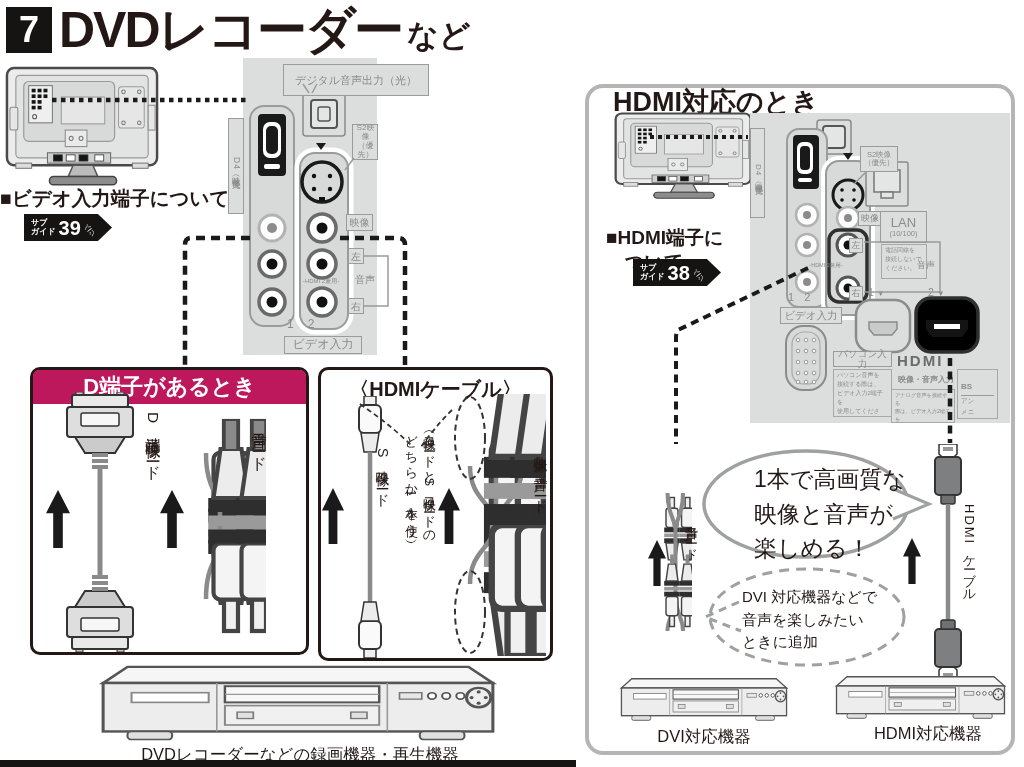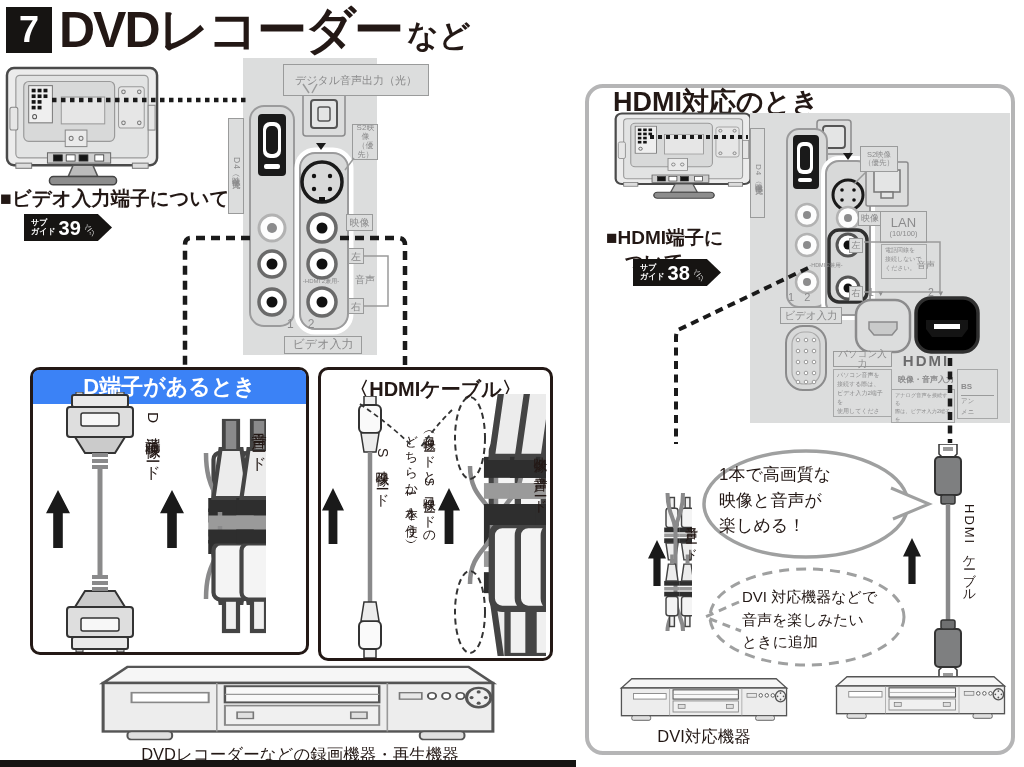--- a/index.html
+++ b/index.html
@@ -26,21 +26,21 @@
   .pl{border:1.5px solid #9a9b9b;background:#dcdddd;color:#8b8b8c;
       display:flex;align-items:center;justify-content:center;text-align:center;line-height:1.1;}
   .pt{color:#8b8b8c;line-height:1.1;}
   .note{border:1.2px solid #a7a8a8;background:#dcdddd;color:#8b8b8c;white-space:pre-line;
         text-align:left;padding:1px 3px;line-height:1.5;overflow:hidden;}
   .vpl{writing-mode:vertical-rl;text-orientation:mixed;letter-spacing:1px;}
   
   .vlabel{writing-mode:vertical-rl;text-orientation:mixed;color:#231815;letter-spacing:2px;white-space:pre-line;}
   
   .dbox{border:3px solid #231815;border-radius:10px;background:#fff;}
-  .boxhdr{height:34px;background:#3b82f6;color:#fff;font-size:22px;font-weight:bold;
+  .boxhdr{height:34px;background:#be185d;color:#fff;font-size:22px;font-weight:bold;
           display:flex;align-items:center;justify-content:center;border-radius:6px 6px 0 0;}
   .boxtitle{font-size:20px;font-weight:bold;text-align:center;margin-top:6px;}
   .hdmibox{border:4px solid #b5b5b6;border-radius:18px;background:#fff;}
   
   .up-arrow{background:#1a1a1a;clip-path:polygon(50% 0,100% 40%,70% 40%,70% 100%,30% 100%,30% 40%,0 40%);}
   .bubble-text{white-space:pre-line;color:#231815;line-height:1.5;z-index:9;}
   .caption{text-align:center;color:#231815;}
   svg{display:block;}
 </style>
 </head>
@@ -346,21 +346,21 @@
   <div class="abs pt" style="left:802px;top:262px;width:48px;font-size:5.5px;text-align:center">-HDMI 2兼用-</div>
   <div class="abs pt" style="left:788px;top:291px;font-size:11px"><span>1</span><span style="display:inline-block;width:10px"></span><span>2</span></div>
   <div class="abs pl" style="left:780px;top:307px;width:62px;height:17px;font-size:10.5px">ビデオ入力</div>
   <div class="abs pt" style="left:868px;top:287px;font-size:10.5px"><span>1</span> <span style="font-size:8px">▼</span></div>
   <div class="abs pt" style="left:928px;top:287px;font-size:10.5px"><span>2</span> <span style="font-size:8px">▼</span></div>
   <div class="abs pl" style="left:833px;top:351px;width:59px;height:16px;font-size:9.5px">パソコン入力</div>
   <div class="abs note" style="left:833px;top:369px;width:59px;height:48px;font-size:6px">パソコン音声を
 接続する際は、
 ビデオ入力2端子を
 使用してください。</div>
-  <div class="abs pt" style="left:897px;top:353px;width:58px;font-size:15px;font-weight:800;letter-spacing:2px;color:#6b6b6c;text-align:center">HDMI</div>
+  <div class="abs pt" style="left:897px;top:353px;width:58px;font-size:15px;font-weight:800;letter-spacing:2px;color:#6b6b6c;text-align:left">HDMI</div>
   <div class="abs pt" style="left:894px;top:376px;width:64px;font-size:8px;font-weight:bold;text-align:center">映像・音声入力</div>
   <div class="abs note" style="left:891px;top:389px;width:64px;height:34px;font-size:5.2px;line-height:1.55">アナログ音声を接続する
 際は、ビデオ入力2端子を
 使用してください。
 （HDMI 2使用時のみ）</div>
   <div class="abs note" style="left:957px;top:369px;width:41px;height:50px;font-size:6.5px;line-height:1.6">
     <span style="font-size:8px;font-weight:bold">BS</span>
     <div style="border-top:1px solid #9a9b9b;margin-top:1px;white-space:pre-line">アン
 メニ
 アン</div>
@@ -382,34 +382,35 @@
       <rect x="18" y="3" width="10" height="4" fill="#999"></rect>
       <rect x="10" y="13" width="26" height="38" rx="4" fill="#7e7f80" stroke="#333" stroke-width="2"></rect>
       <rect x="16" y="51" width="14" height="9" rx="2" fill="#6f7071" stroke="#333" stroke-width="1.5"></rect>
     </g>
     <path d="M23,60 V176" stroke="#8a8a8b" stroke-width="4.5" fill="none"></path>
     <use href="#hcon" transform="translate(0,236) scale(1,-1)"></use>
   </svg>
   <div class="abs up-arrow" style="left:903px;top:538px;width:18px;height:46px;z-index:6"></div>
   <div class="abs vlabel" style="left:960px;top:504px;height:140px;font-size:13px">HDMIケーブル</div>
 
-  <div class="abs bubble-text" style="left:719px;top:462px;width:164px;font-size:17px">1本で高画質な
+  <div class="abs bubble-text" style="left:754px;top:462px;width:164px;font-size:23px">1本で高画質な
 映像と音声が
 楽しめる！</div>
   <div class="abs bubble-text" style="left:742px;top:586px;width:154px;font-size:15px">DVI 対応機器などで
 音声を楽しみたい
 ときに追加</div>
 
   <svg class="abs" style="left:618px;top:676px" width="172" height="48" viewBox="0 0 200 52" preserveAspectRatio="none">
       <use href="#player"></use>
     </svg>
   <div class="abs caption" style="left:628px;top:726px;width:152px;font-size:16.5px">DVI対応機器</div>
   <svg class="abs" style="left:833px;top:674px" width="175" height="48" viewBox="0 0 200 52" preserveAspectRatio="none">
       <use href="#player"></use>
     </svg>
+  <div class="abs caption" style="left:848px;top:723px;width:160px;font-size:16.5px">HDMI対応機器</div>
 
   <svg class="abs" style="left:0;top:0;z-index:5;pointer-events:none" width="1024" height="767" viewBox="0 0 1024 767">
     <path d="M52,100 H246" stroke="#1a1a1a" stroke-width="4.5" stroke-dasharray="4.5 4.5" fill="none"></path>
     <path d="M250,238 H191 Q185,238 185,245 V366" stroke="#1a1a1a" stroke-width="4.5" stroke-dasharray="9 6" fill="none"></path>
     <path d="M340,238 H398 Q405,238 405,245 V366" stroke="#1a1a1a" stroke-width="4.5" stroke-dasharray="9 6" fill="none"></path>
     <path d="M650,137 H748" stroke="#1a1a1a" stroke-width="4" stroke-dasharray="4 4" fill="none"></path>
     <path d="M808,268 L678,330 Q676,332 676,338 V444" stroke="#1a1a1a" stroke-width="4" stroke-dasharray="8 5.5" fill="none"></path>
     <path d="M950,358 V443" stroke="#1a1a1a" stroke-width="4.5" stroke-dasharray="8 5.5" fill="none"></path>
     <path d="M360,404 Q392,426 413,447 M452,410 Q434,428 421,447" stroke="#333" stroke-width="1.8" stroke-dasharray="5 3.5" fill="none"></path>
     <path d="M363,256 H388 V306 H363 M864,242 H940 V292 H864" stroke="#9a9b9b" stroke-width="1.5" fill="none"></path>

